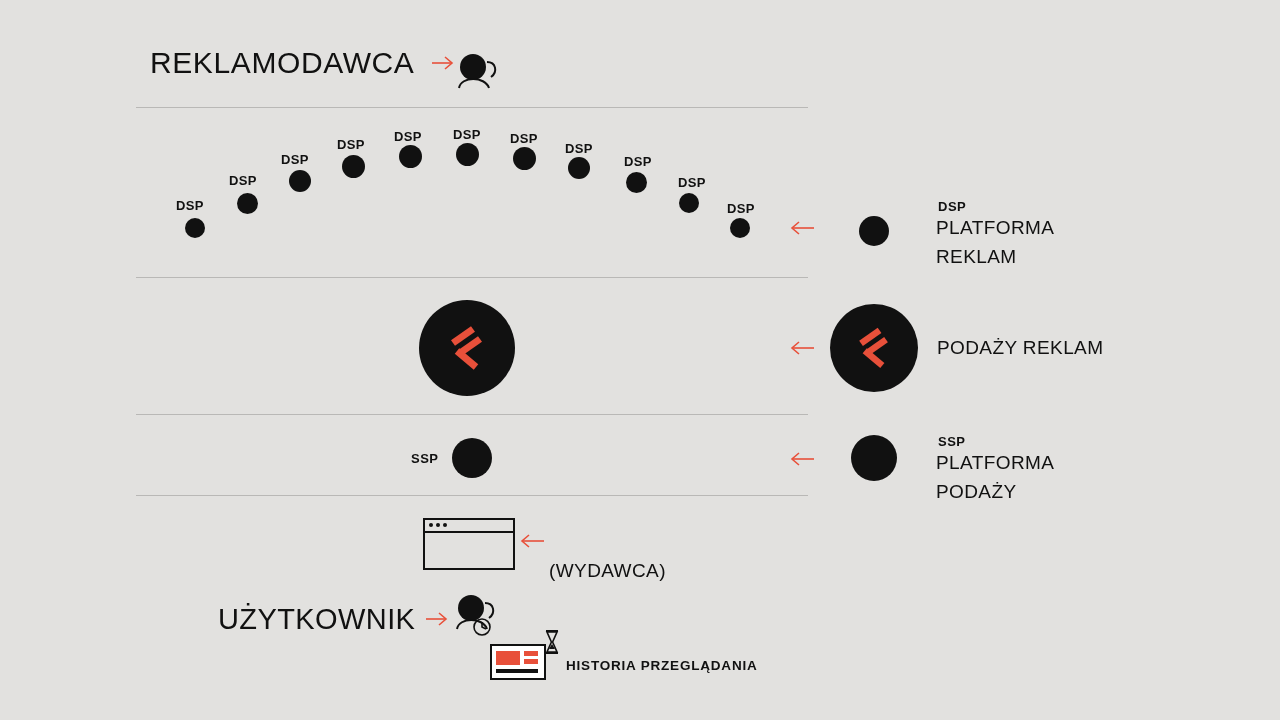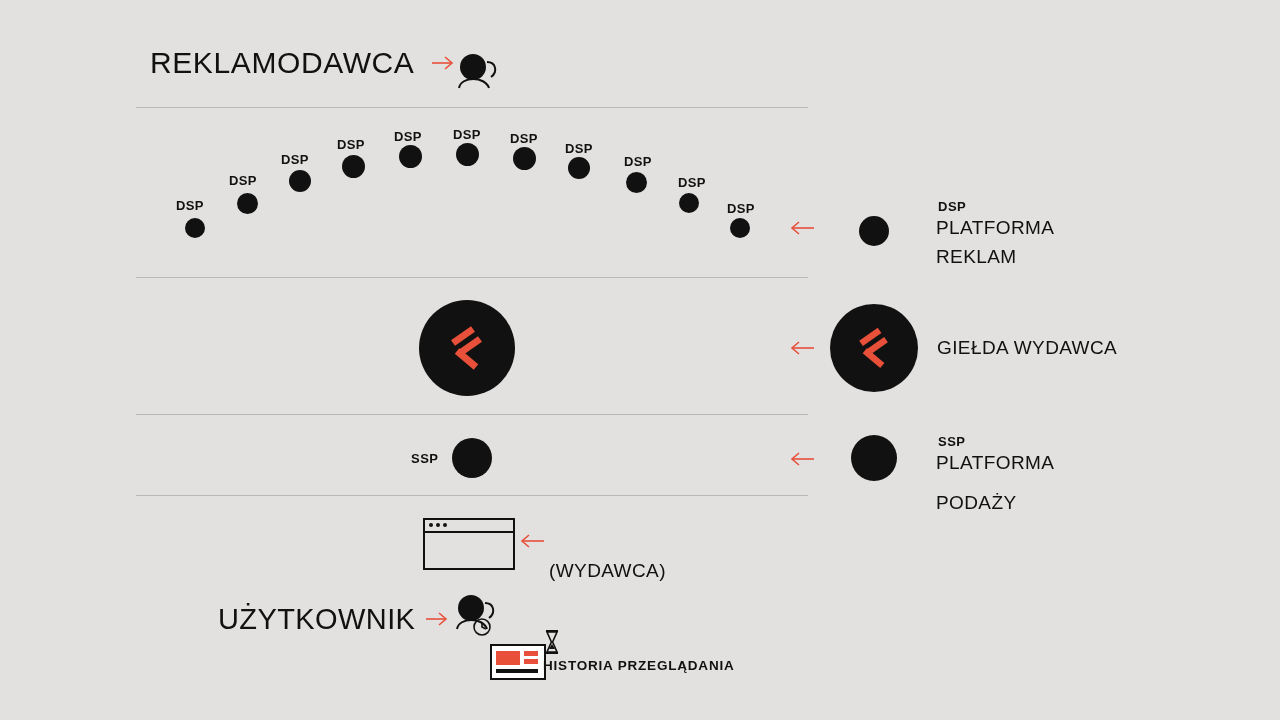--- a/index.html
+++ b/index.html
@@ -207,38 +207,38 @@
 
   <div class="circle-icon" style="left:830px; top:304px; width:88px; height:88px;">
     <svg width="50" height="50" viewBox="0 0 54 54">
       <g stroke="#e8503a" stroke-width="7" stroke-linecap="butt">
         <line x1="13" y1="22" x2="33" y2="8"></line>
         <line x1="20" y1="32" x2="40" y2="18"></line>
         <line x1="17" y1="30" x2="36" y2="46"></line>
       </g>
     </svg>
   </div>
-  <div class="big-label" style="left:937px; top:333px;">GIEŁDA WYDAWCA</div>
+  <div class="big-label" style="left:937px; top:333px;">PODAŻY REKLAM</div>
 
   <div class="divider" style="left:136px; top:414px; width:672px;"></div>
 
   <div class="mini-label" style="left:411px; top:451px;">SSP</div>
   <div class="dot" style="left:452px; top:438px; width:40px; height:40px;"></div>
 
   <div class="arrow" style="left:786px; top:450px;">
     <svg width="30" height="18" viewBox="0 0 30 18">
       <path d="M28 9 H6" stroke="#e8503a" stroke-width="1.6" fill="none"></path>
       <path d="M13 3 L6 9 L13 15" stroke="#e8503a" stroke-width="1.6" fill="none"></path>
     </svg>
   </div>
 
   <div class="dot" style="left:851px; top:435px; width:46px; height:46px;"></div>
   <div class="mini-label" style="left:938px; top:434px;">SSP</div>
   <div class="big-label" style="left:936px; top:448px;">PLATFORMA</div>
-  <div class="big-label" style="left:936px; top:488px;text-align:center;">PODAŻY</div>
+  <div class="big-label" style="left:936px; top:477px;text-align:center;">PODAŻY</div>
 
   <div class="divider" style="left:136px; top:495px; width:672px;"></div>
 
   <div class="browser" style="left:423px; top:518px; width:88px; height:48px;">
     <div class="bar">
       <i style="left:4px;"></i>
         <i style="left:11px;"></i>
         <i style="left:18px;"></i>
     </div>
   </div>
@@ -279,15 +279,15 @@
   </div>
 
   <div style="position:absolute; left:543px; top:629px;">
     <svg width="18" height="26" viewBox="0 0 18 26">
       <path d="M3 2 H15 M3 24 H15" stroke="#111111" stroke-width="2"></path>
       <path d="M4 3 L14 3 L9.6 13 L14 23 L4 23 L8.4 13 Z" stroke="#111111" stroke-width="1.6" fill="none"></path>
       <path d="M6 20 L12 20 L9 15 Z" fill="#111111"></path>
     </svg>
   </div>
 
-  <div class="hist-label" style="left:543px; top:658px;">HISTORIA PRZEGLĄDANIA</div>
+  <div class="hist-label" style="left:566px; top:658px;">HISTORIA PRZEGLĄDANIA</div>
 
 </div>
 
 </body></html>

